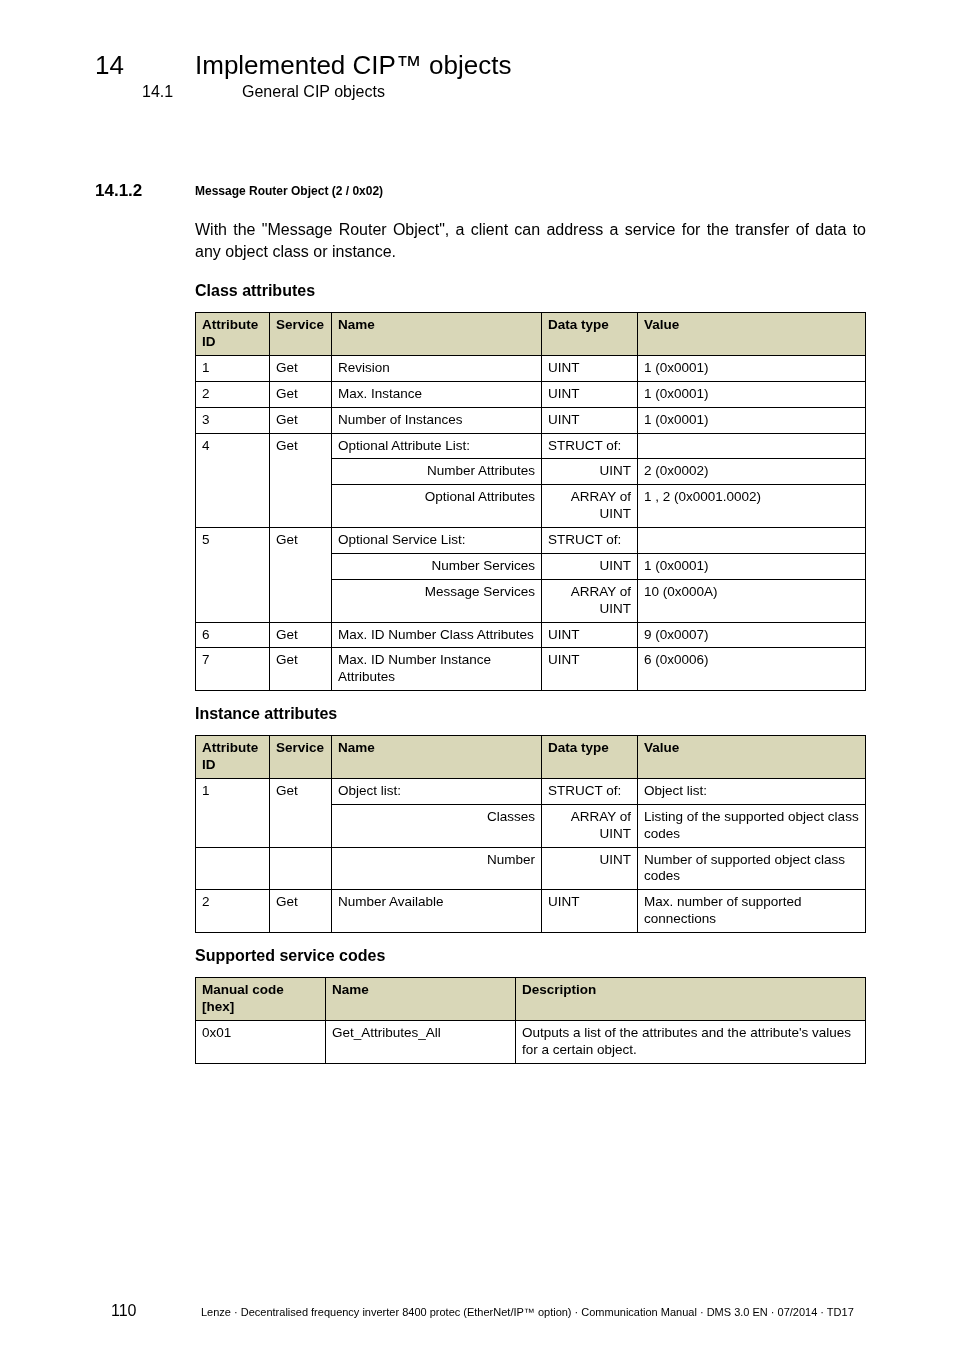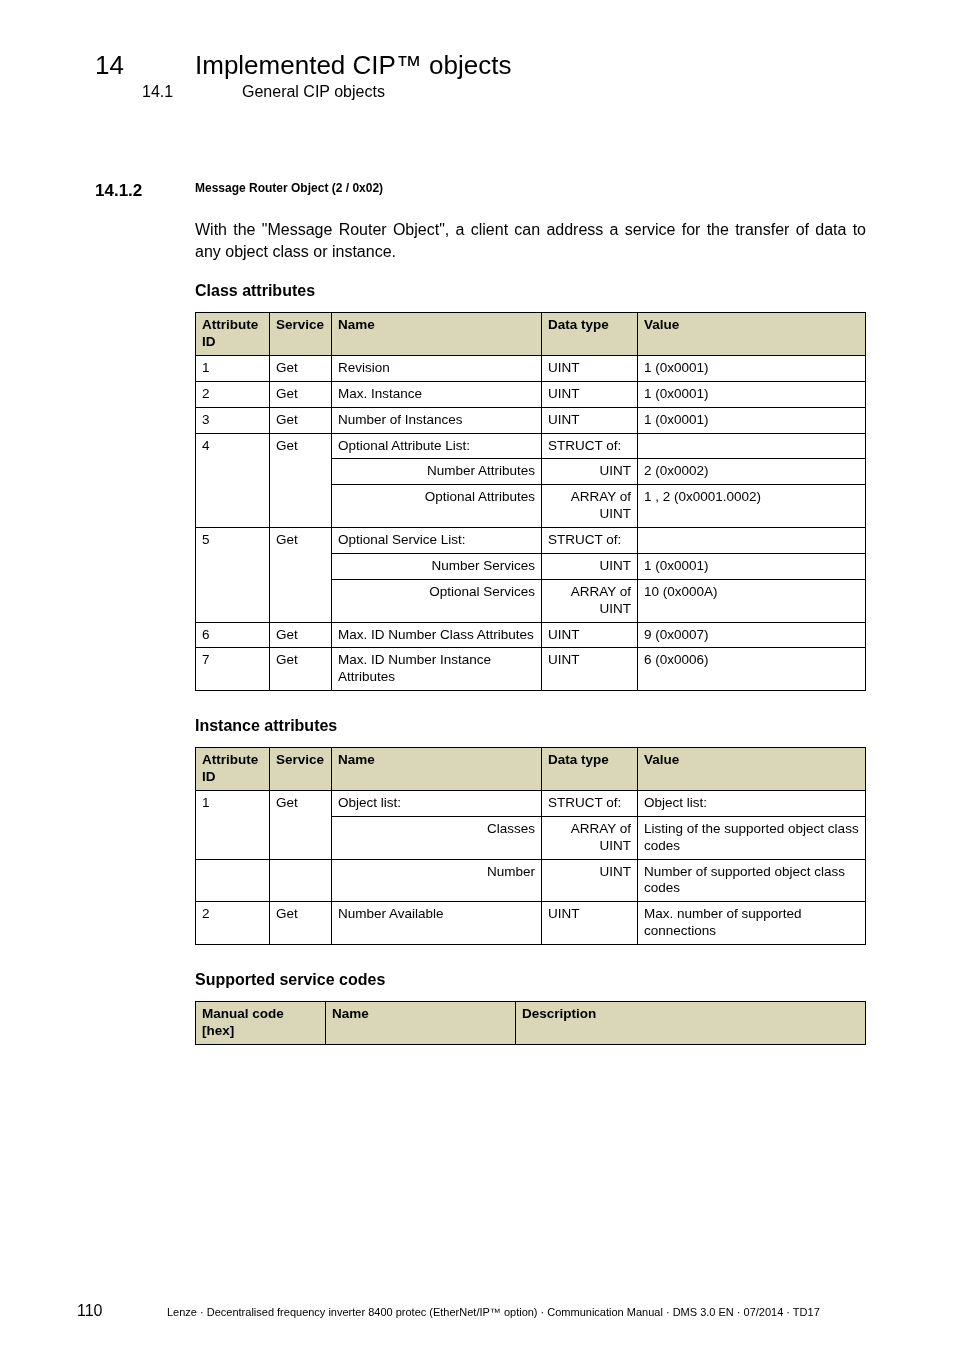--- a/index.html
+++ b/index.html
@@ -53,21 +53,21 @@
     letter-spacing: 2px;
     font-family: monospace;
     font-size: 14px;
     color: #000;
     white-space: nowrap;
     overflow: hidden;
     margin-bottom: 34px;
   }
   .section-line {
     display: flex;
-    align-items: flex-start;
+    align-items: center;
     margin-bottom: 18px;
   }
   .section-num {
     font-weight: 700;
     font-size: 17px;
     width: 100px;
     flex-shrink: 0;
   }
   .section-title {
     font-weight: 700;
@@ -84,21 +84,21 @@
   }
   .sub-heading {
     font-weight: 700;
     font-size: 16px;
     margin-bottom: 12px;
   }
   table {
     border-collapse: collapse;
     width: 100%;
     font-size: 13.5px;
-    margin-bottom: 26px;
+    margin-bottom: 14px;
   }
   th, td {
     border: 1px solid #000;
     padding: 4px 6px;
     text-align: left;
     vertical-align: top;
     line-height: 1.25;
   }
   th {
     background: #d9d7b8;
@@ -106,21 +106,21 @@
   }
   .col-attr { width: 74px; }
   .col-svc  { width: 62px; }
   .col-name { width: 210px; }
   .col-dt   { width: 96px; }
   .col-svccode { width: 130px; }
   .col-svcname { width: 190px; }
   .right { text-align: right; }
   .footer {
     position: absolute;
-    left: 77px;
+    left: 111px;
     right: 75px;
     bottom: 30px;
     display: flex;
     align-items: baseline;
     font-size: 11px;
   }
   .footer .page-num {
     font-size: 16px;
     font-weight: 400;
     width: 90px;
@@ -229,21 +229,21 @@
         <tr>
           <td class="no-top no-bottom"></td>
           <td class="no-top no-bottom"></td>
           <td class="right">Number Services</td>
           <td class="right">UINT</td>
           <td>1 (0x0001)</td>
         </tr>
         <tr>
           <td class="no-top"></td>
           <td class="no-top"></td>
-          <td class="right">Optional Services</td>
+          <td class="right">Message Services</td>
           <td class="right">ARRAY of UINT</td>
           <td>10 (0x000A)</td>
         </tr>
         <tr>
           <td>6</td>
           <td>Get</td>
           <td>Max. ID Number Class Attributes</td>
           <td>UINT</td>
           <td>9 (0x0007)</td>
         </tr>
@@ -317,20 +317,25 @@
           <col>
       </colgroup>
       <thead>
         <tr>
           <th>Manual code [hex]</th>
           <th>Name</th>
           <th>Description</th>
         </tr>
       </thead>
       <tbody>
+        <tr>
+          <td>0x01</td>
+          <td>Get_Attributes_All</td>
+          <td>Outputs a list of the attributes and the attribute's values for a certain object.</td>
+        </tr>
       </tbody>
     </table>
 
   </div>
 
   <div class="footer">
     <div class="page-num">110</div>
     <div>Lenze · Decentralised frequency inverter 8400 protec (EtherNet/IP™ option) · Communication Manual · DMS 3.0 EN · 07/2014 · TD17</div>
   </div>
 

